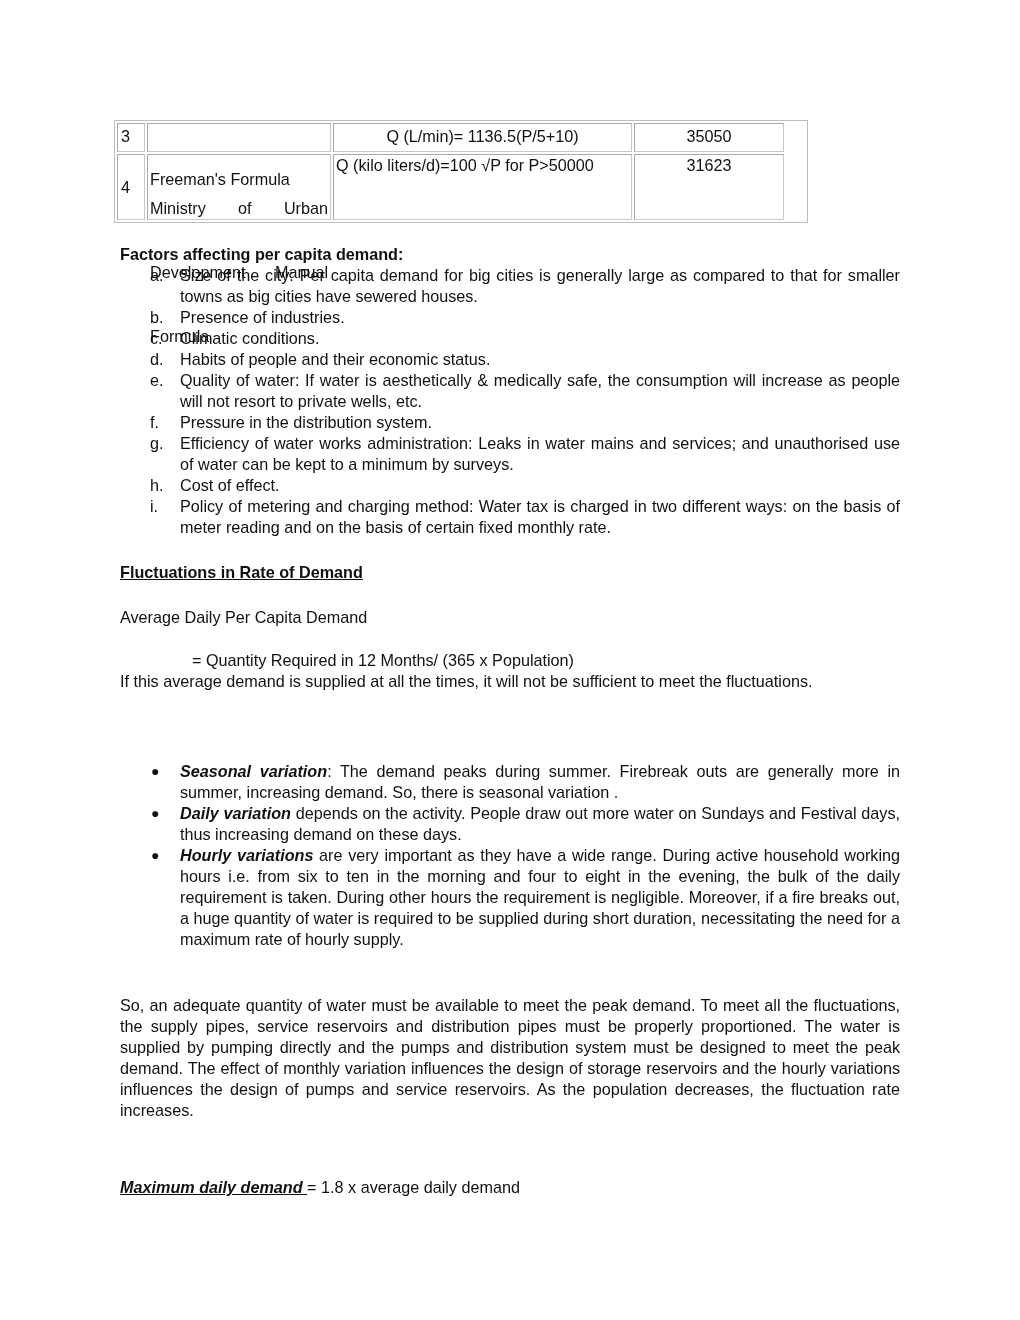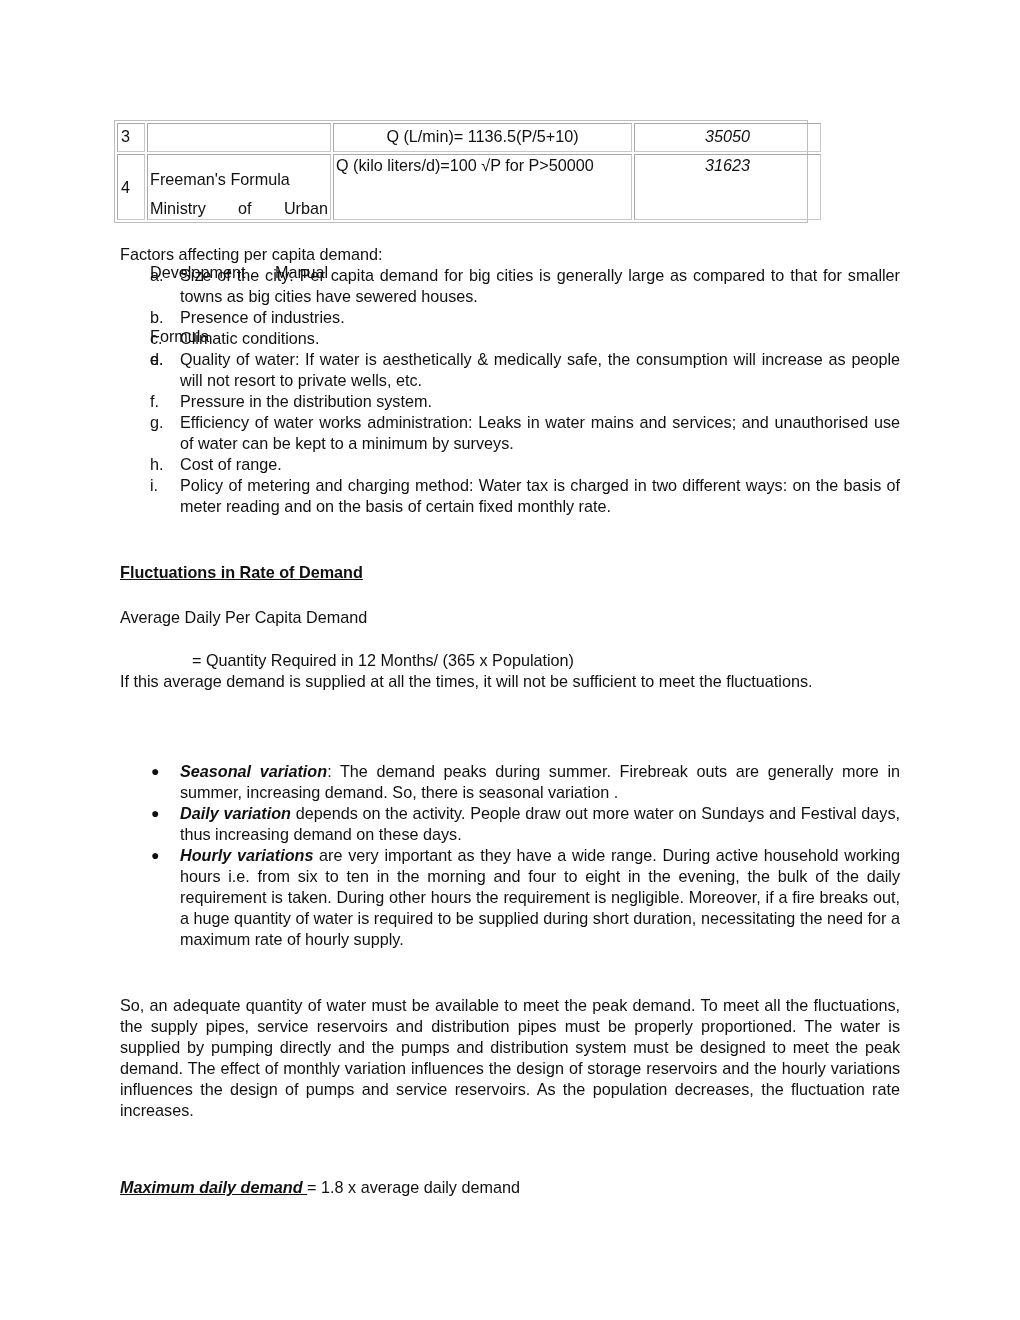--- a/index.html
+++ b/index.html
@@ -8,29 +8,29 @@
   .page { position: absolute; left: 0; top: 0; width: 1020px; height: 1320px; }
 
   
   .tbl { position: absolute; left: 114px; top: 120px; width: 694px; height: 103px;
          border: 1px solid #bdbdbd; box-sizing: border-box; }
   .cell { position: absolute; box-sizing: border-box; border: 1px solid #c8c8c8;
           border-top-color: #a8a8a8; border-left-color: #a8a8a8; line-height: 21px; }
   .c-num { left: 2px; width: 28px; padding-left: 3px; }
   .c-name { left: 32px; width: 184px; padding: 0 2px; text-align: justify; text-align-last: left; }
   .c-formula { left: 218px; width: 299px; padding: 0 2px; }
-  .c-pop { left: 519px; width: 187px; text-align: center; font-style: italic; }
+  .c-pop { left: 519px; width: 150px; text-align: center; }
   .r1 { top: 2px; height: 29px; padding-top: 2px; }
   .r2 { top: 33px; height: 66px; }
   .r2.c-num { display: flex; align-items: center; }
   .c-formula.r1 { text-align: center; }
   .name-line { display: block; text-align: justify; text-align-last: justify; margin-top: 43px; }
   .name-line.last { text-align-last: left; }
 
-  .heading { position: absolute; left: 120px; font-weight: normal; }
+  .heading { position: absolute; left: 120px; font-weight: bold; }
   .ol { position: absolute; left: 150px; width: 750px; margin: 0; padding: 0; list-style: none; }
   .ol li { position: relative; padding-left: 30px; line-height: 21px; text-align: justify; }
   .ol li .mk { position: absolute; left: 0; top: 0; }
 
   .u-head { position: absolute; left: 120px; font-weight: bold; text-decoration: underline; }
   .para { position: absolute; left: 120px; width: 780px; line-height: 21px; text-align: justify; }
   .indent-eq { position: absolute; left: 192px; }
 
   .ul { position: absolute; left: 150px; width: 750px; margin: 0; padding: 0; list-style: none; }
   .ul li { position: relative; padding-left: 30px; line-height: 21px; text-align: justify; }
@@ -60,25 +60,25 @@
     </div>
     <div class="cell c-formula r2">Q (kilo liters/d)=100 √P for P&gt;50000</div>
     <div class="cell c-pop r2">31623</div>
   </div>
 
   <div class="heading" style="top:245px;">Factors affecting per capita demand:</div>
   <ol class="ol" style="top:265px;">
     <li><span class="mk">a.</span><span>Size of the city: Per capita demand for big cities is generally large as compared to that for smaller towns as big cities have sewered houses.</span></li>
     <li><span class="mk">b.</span><span>Presence of industries.</span></li>
     <li><span class="mk">c.</span><span>Climatic conditions.</span></li>
-    <li><span class="mk">d.</span></li>
+    <li><span class="mk">d.</span><span>Habits of people and their economic status.</span></li>
     <li><span class="mk">e.</span><span>Quality of water: If water is aesthetically &amp; medically safe, the consumption will increase as people will not resort to private wells, etc.</span></li>
     <li><span class="mk">f.</span><span>Pressure in the distribution system.</span></li>
     <li><span class="mk">g.</span><span>Efficiency of water works administration: Leaks in water mains and services; and unauthorised use of water can be kept to a minimum by surveys.</span></li>
-    <li><span class="mk">h.</span><span>Cost of range.</span></li>
+    <li><span class="mk">h.</span><span>Cost of effect.</span></li>
     <li><span class="mk">i.</span><span>Policy of metering and charging method: Water tax is charged in two different ways: on the basis of meter reading and on the basis of certain fixed monthly rate.</span></li>
   </ol>
 
   <div class="u-head" style="top:563px;">Fluctuations in Rate of Demand</div>
   <div class="para" style="top:607px;">Average Daily Per Capita Demand</div>
   <div class="indent-eq" style="top:651px;">= Quantity Required in 12 Months/ (365 x Population)</div>
   <div class="para" style="top:671px;">If this average demand is supplied at all the times, it will not be sufficient to meet the fluctuations.</div>
 
   <ul class="ul" style="top:761px;">
     <li><span class="dot">●</span><span class="bi">Seasonal variation</span><span>: The demand peaks during summer. Firebreak outs are generally more in summer, increasing demand. So, there is seasonal variation .</span></li>

